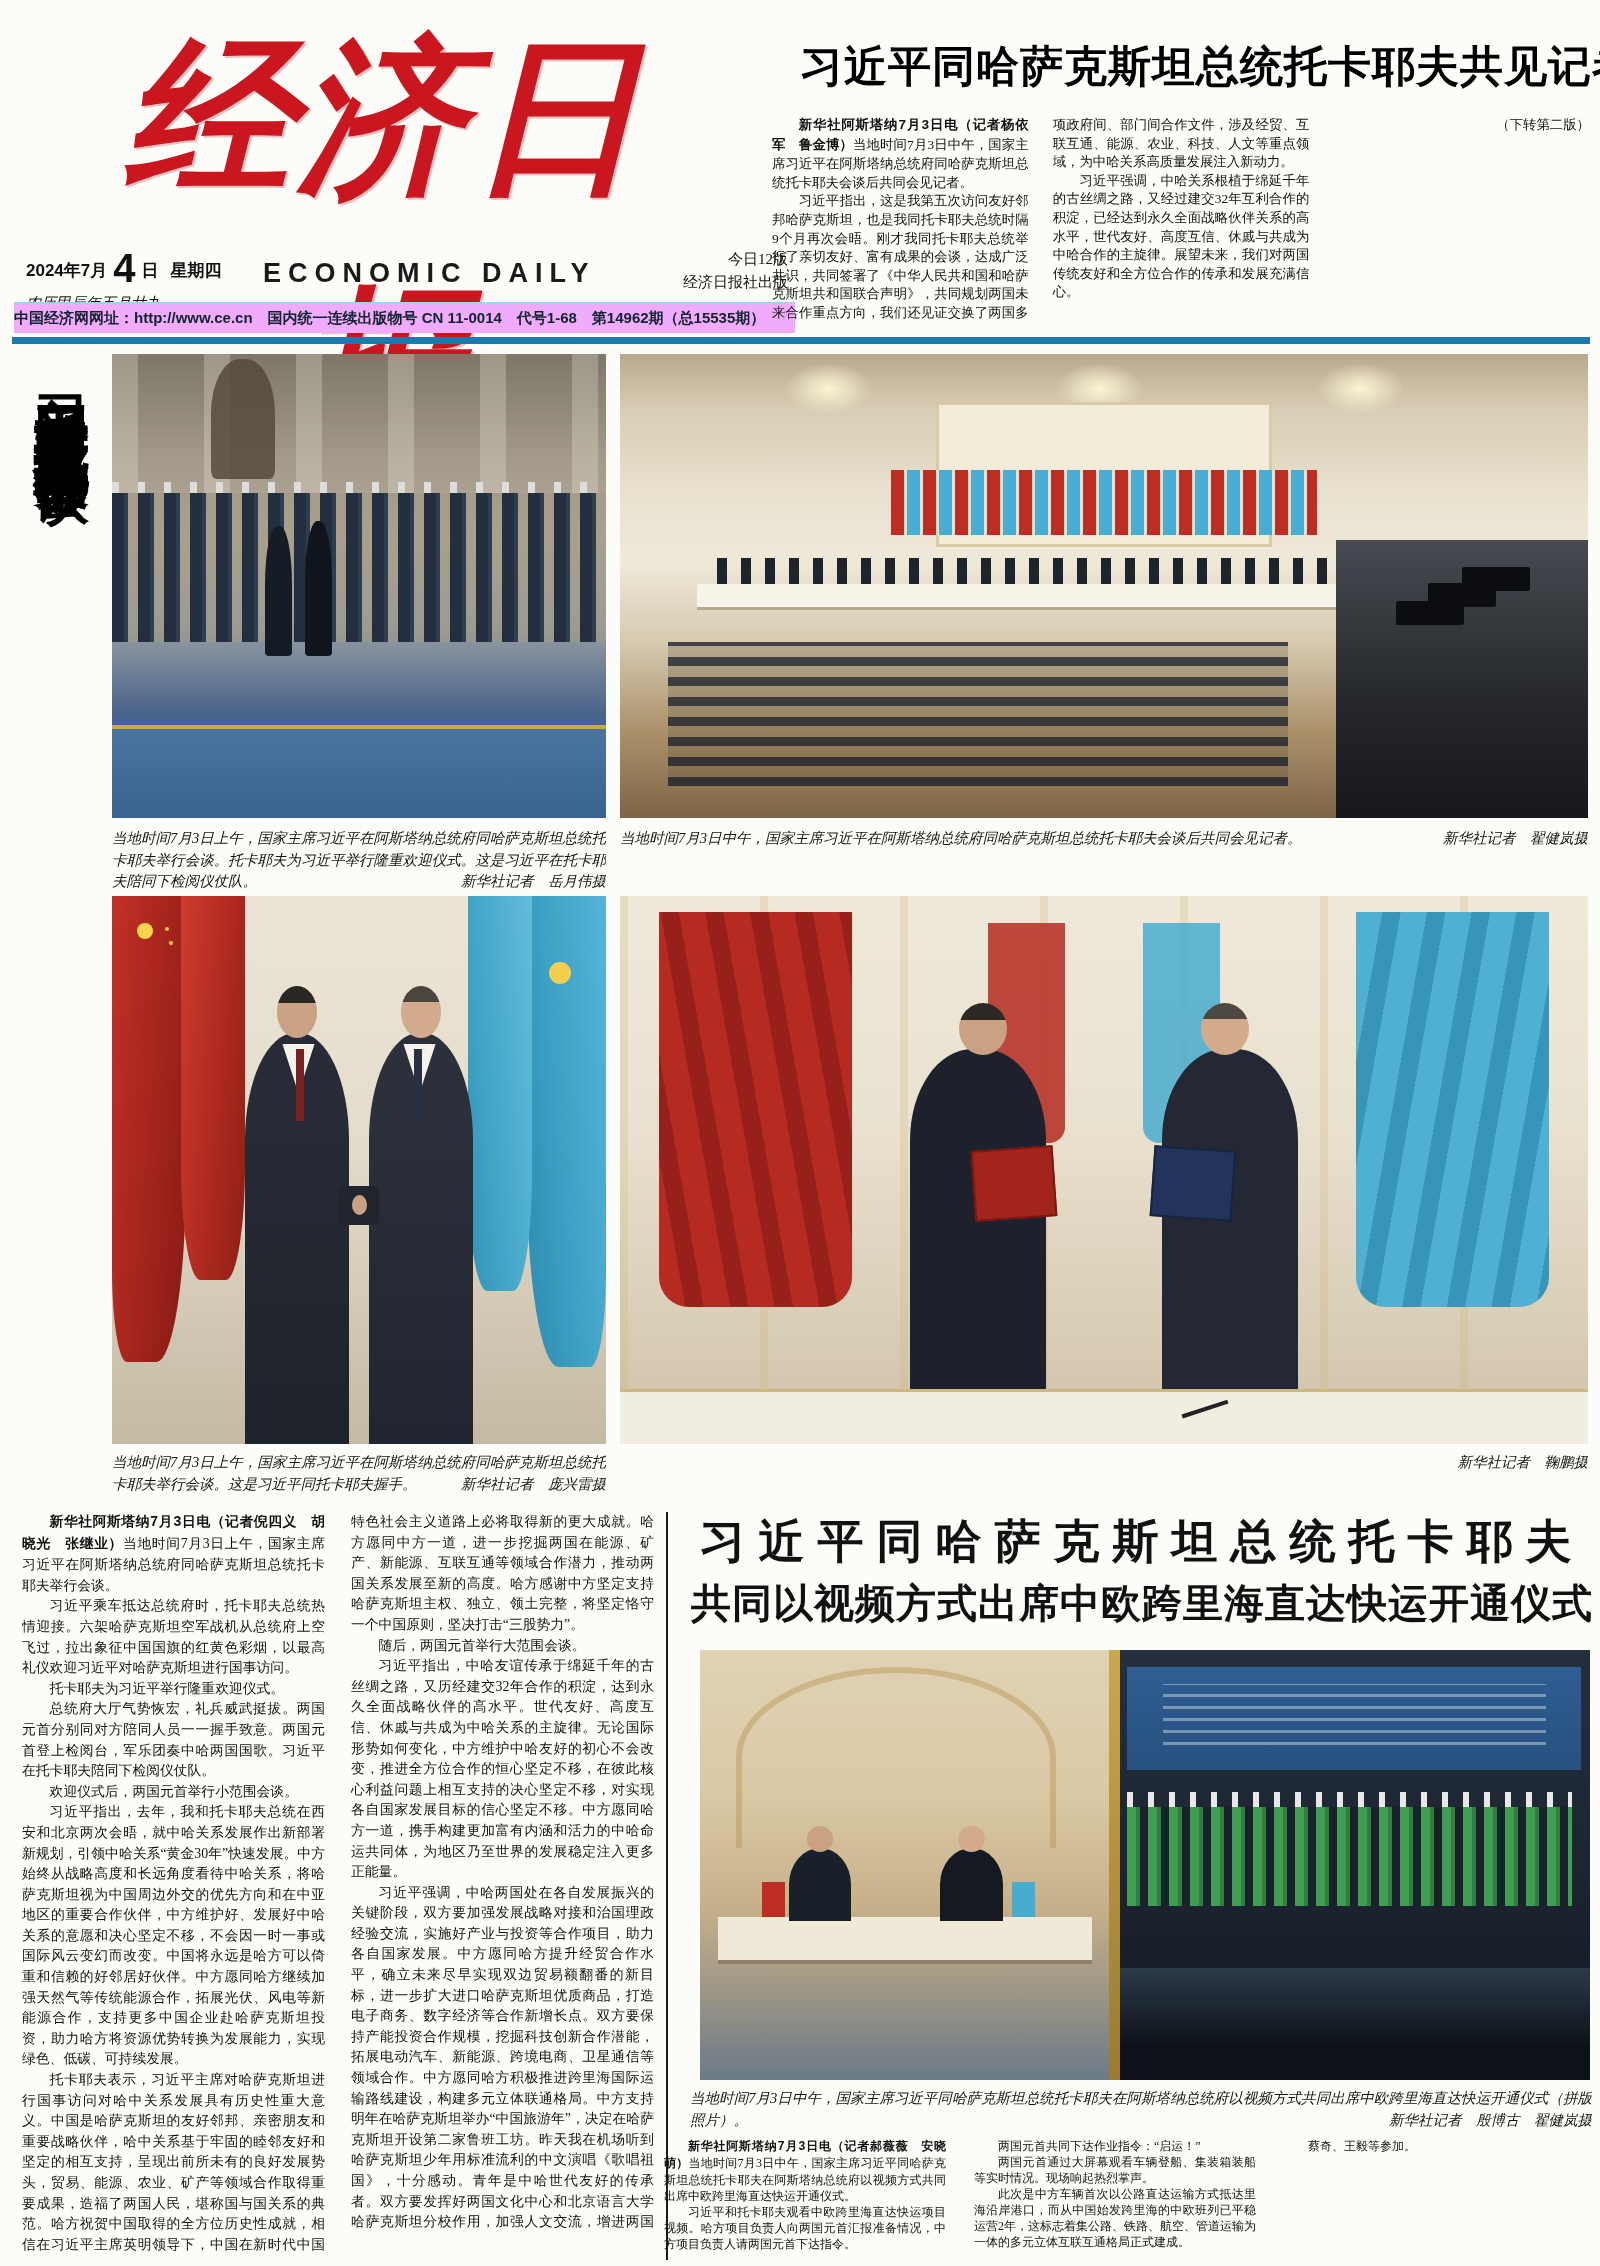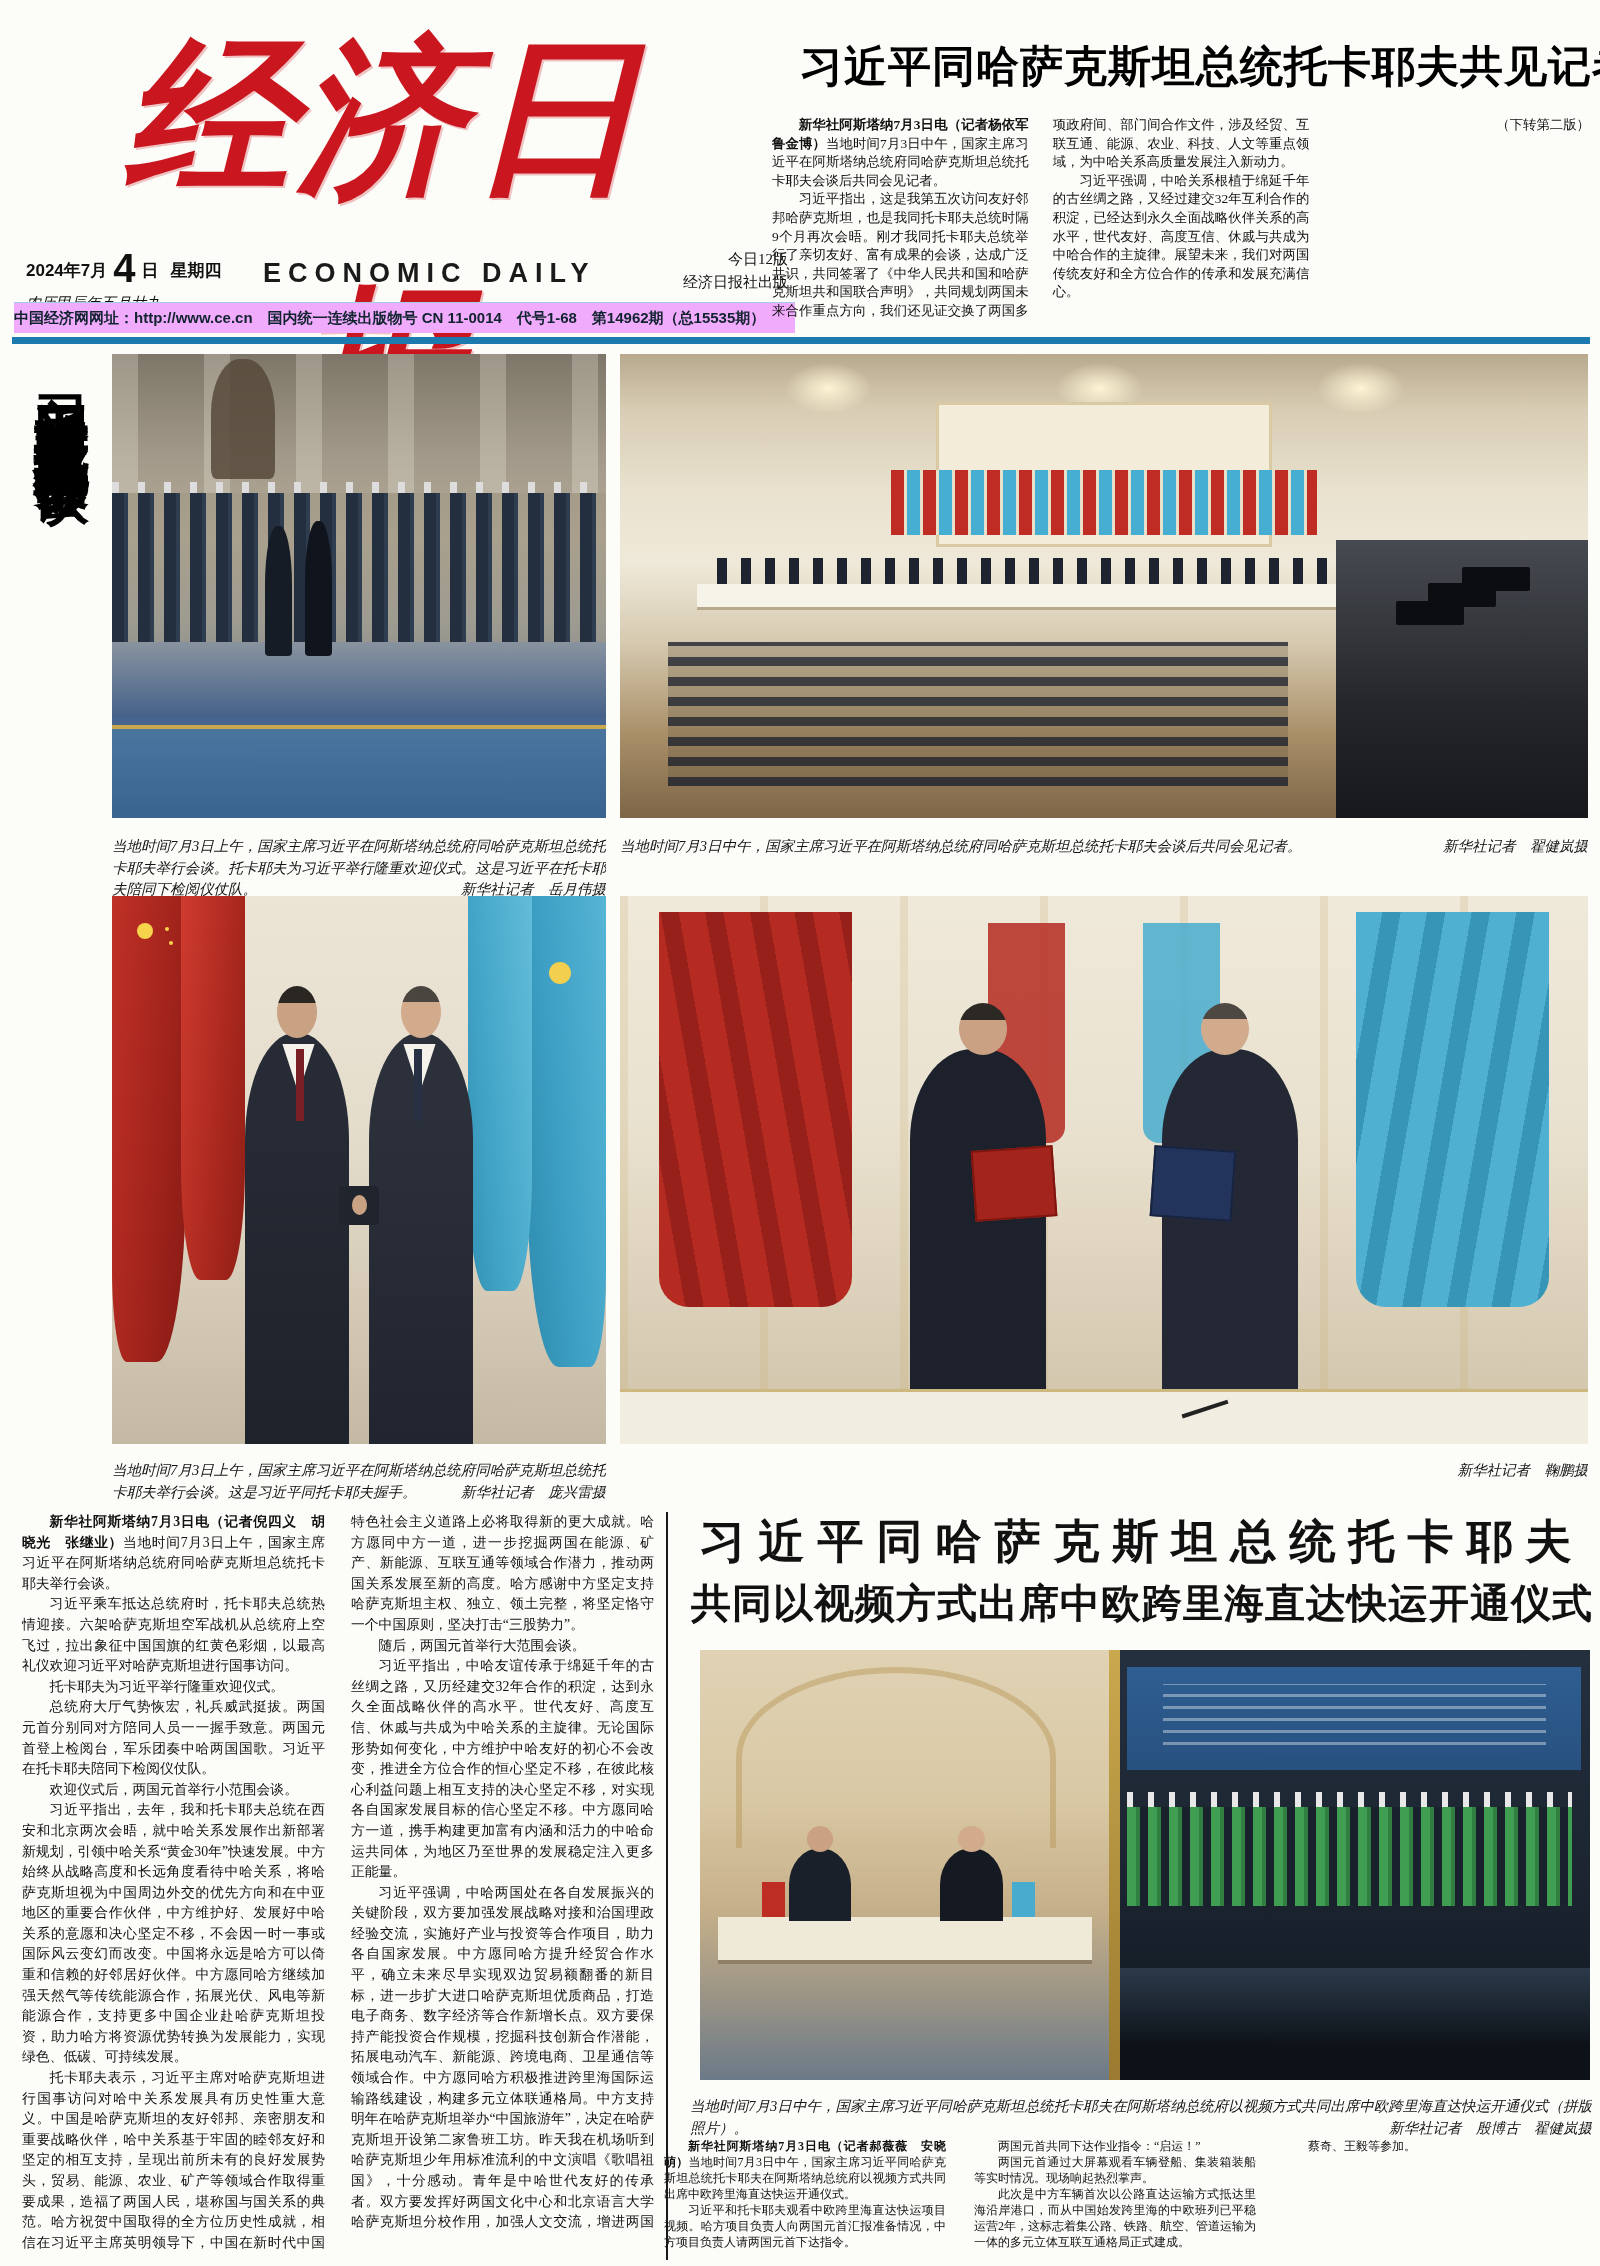--- a/index.html
+++ b/index.html
@@ -42,21 +42,21 @@
     line-height:64px; text-align:center; letter-spacing:1px; color:#000; white-space:nowrap;
   }
   .top-article {
     position:absolute; left:772px; top:116px; width:818px; height:220px;
     column-count:3; column-gap:24px; column-fill:auto;
     font-size:13.4px; line-height:18.6px; text-align:justify; overflow:hidden;
   }
 
   
   .para { text-indent:2em; text-align:justify; }
-  .para b { font-family:Liberation Serif, serif; }
+  .para b { font-family:Liberation Mono, monospace; }
   .para.noindent { text-indent:0; }
 
   .v-headline {
     position:absolute; left:14px; top:354px; width:96px; height:1140px;
     writing-mode:vertical-rl; font-family:"Liberation Sans", sans-serif;
     font-weight:900; font-size:55px; letter-spacing:4px; line-height:96px;
     color:#000; text-align:left;
   }
   .lead-article {
     position:absolute; left:22px; top:1512px; width:632px; height:748px;
@@ -77,21 +77,21 @@
   }
   .bottom-article {
     position:absolute; left:664px; top:2138px; width:902px; height:124px;
     column-count:3; column-gap:28px; column-fill:auto;
     font-size:12px; line-height:16px; overflow:hidden;
   }
 
   
   .caption {
     position:absolute; font-size:14.5px; line-height:21.5px; text-align:justify;
-    font-style:italic; color:#141414; overflow:hidden;margin-top:8px;
+    font-style:italic; color:#141414; overflow:hidden;
   }
   .cap-credit { float:right; margin-left:14px; white-space:nowrap; }
 
   
   .photo { position:absolute; overflow:hidden; background:#cfc8b8; }
   .photo div { position:absolute; }
 
   #photo1 { left:112px; top:354px; width:494px; height:464px;
     background:linear-gradient(180deg,#7e7668 0%,#a2998a 22%,#b5ab99 40%,#9aa0a4 58%,#47628a 78%,#3f6f9f 84%,#35618e 100%); }
   .p1-colonnade { left:0; top:0; width:100%; height:30%;

